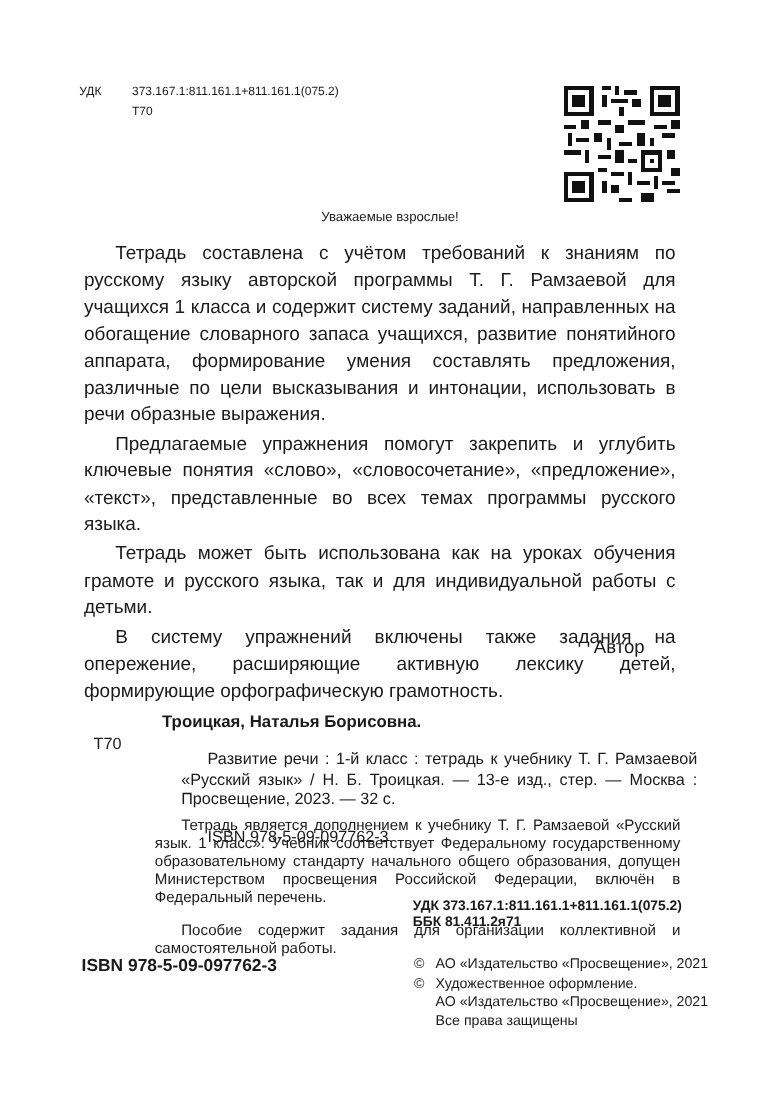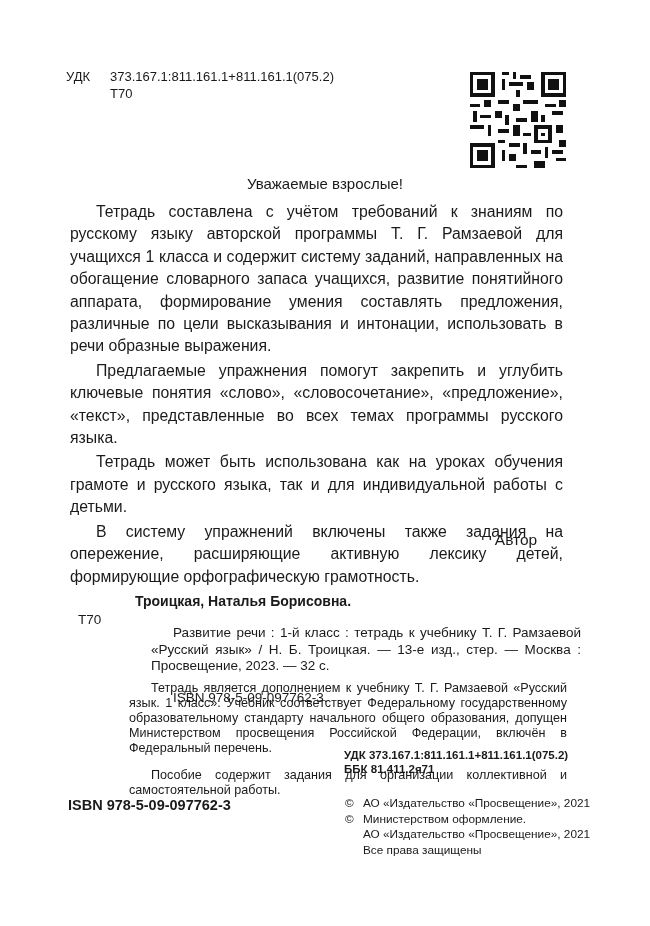--- a/index.html
+++ b/index.html
@@ -1,22 +1,22 @@
 <!DOCTYPE html>
 <html><head>
 <meta charset="utf-8">
 <style>
   html, body { margin: 0; padding: 0; background: #ffffff; }
   body { width: 650px; height: 926px; position: relative; overflow: hidden; color: #1a1a1a; font-family: "Liberation Sans", sans-serif; }
   .abs { position: absolute; }
-  .codes { left: 66px; top: 68px; font-size: 13px; line-height: 17px; }
+  .codes { left: 66px; top: 68px; font-size: 10px; line-height: 17px; }
   .codes .row { display: flex; }
   .codes .k { width: 44px; }
   .qr { left: 466px; top: 68px; width: 104px; height: 104px; }
-  .greet { left: 0; width: 650px; top: 175px; text-align: center; font-size: 15px; }
+  .greet { left: 0; width: 650px; top: 175px; text-align: center; font-size: 11px; }
   .main { left: 68px; top: 199px; width: 497px; font-size: 15.8px; line-height: 22.4px; text-align: justify; }
   .main p { margin: 2px; text-indent: 26px; }
   .author { left: 468px; top: 531px; width: 96px; text-align: center; font-size: 15.5px; }
   .bib-code { left: 78px; top: 612px; font-size: 13.5px; }
   .bib { left: 135px; top: 593px; width: 462px; font-size: 13.5px; line-height: 16.3px; }
   .bib .name { font-weight: bold; font-size: 14px; }
   .bib p { margin: 16px; text-indent: 22px; text-align: justify; }
   .bib .isbn { text-indent: 22px; }
   .annot { left: 117px; top: 669px; width: 462px; font-size: 12.6px; line-height: 15px; }
   .annot p { margin: 12px; text-indent: 22px; text-align: justify; }
@@ -129,21 +129,21 @@
 
 <div class="abs isbn-big">ISBN 978-5-09-097762-3</div>
 
 <div class="abs copy">
   <div class="line">
     <span class="sym">©</span>
     <span>АО «Издательство «Просвещение», 2021</span>
   </div>
   <div class="line">
     <span class="sym">©</span>
-    <span>Министерством оформление.</span>
+    <span>Художественное оформление.</span>
   </div>
   <div class="line">
     <span class="sym"></span>
     <span>АО «Издательство «Просвещение», 2021</span>
   </div>
   <div class="line">
     <span class="sym"></span>
     <span>Все права защищены</span>
   </div>
 </div>

